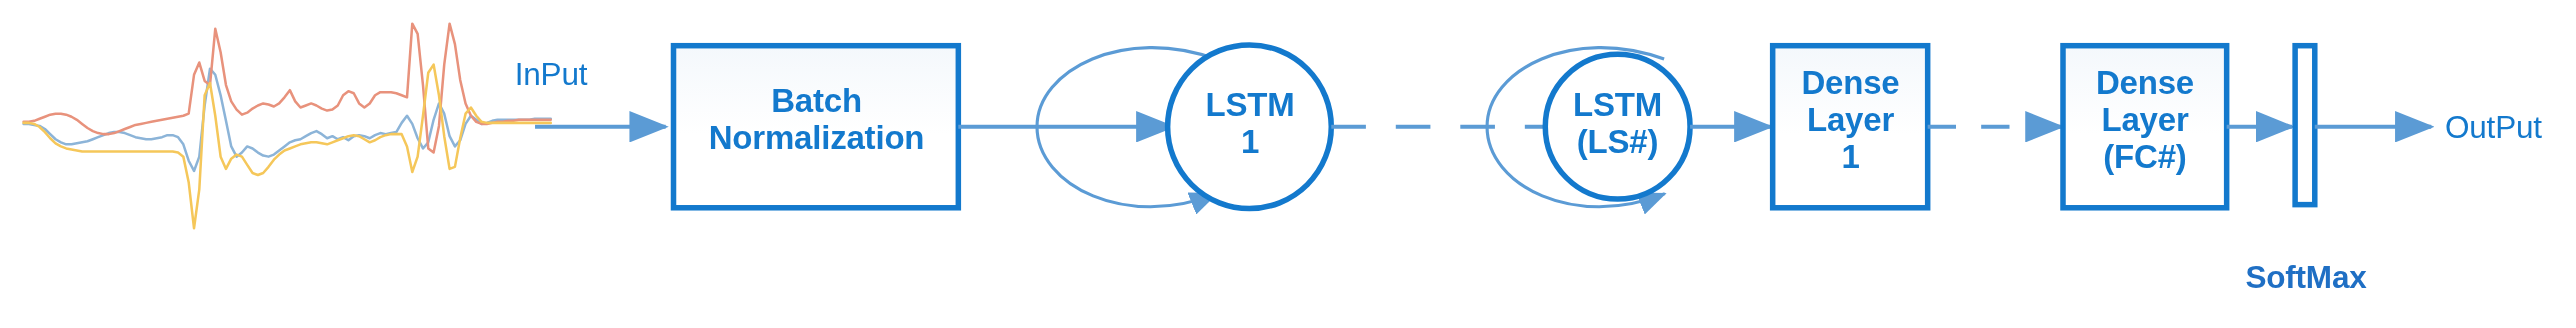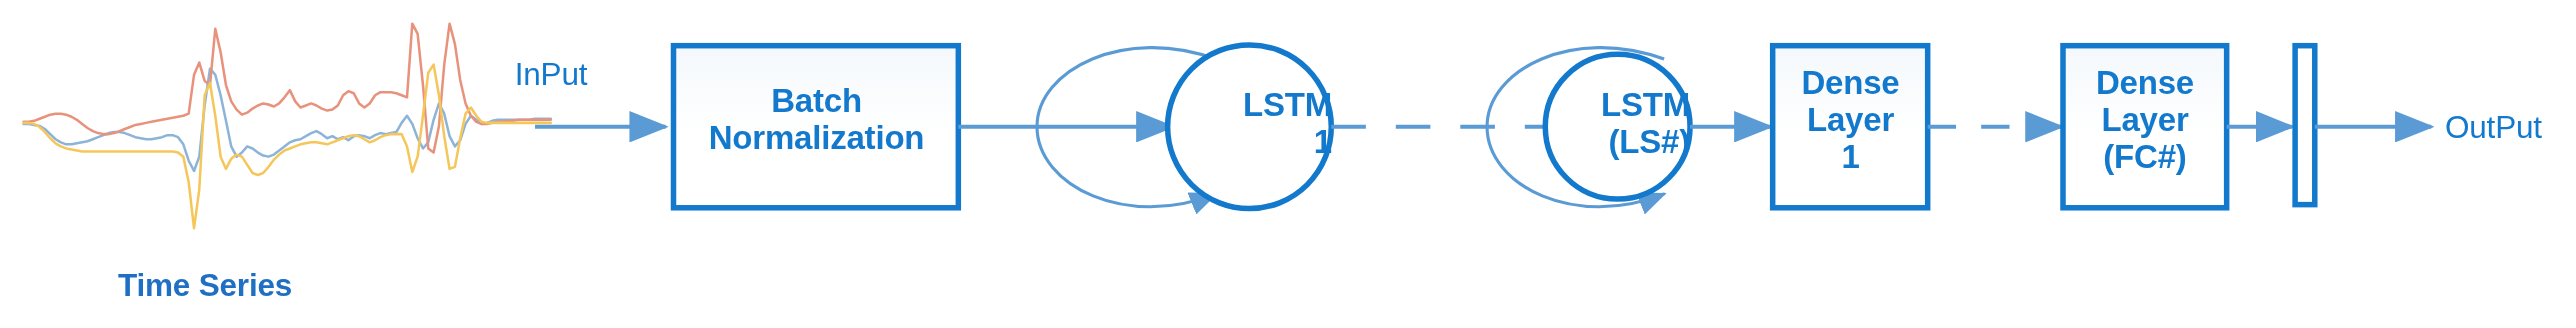--- a/index.html
+++ b/index.html
@@ -33,21 +33,20 @@
     line-height: 1.12;
     letter-spacing: -0.2px;
     white-space: pre-line;
     pointer-events: none;
   }
   .box-label {
     font-size: 33px;
   }
   .circle-label {
     font-size: 33px;
-    text-align: right;
   }
   .edge-label {
     font-size: 31.5px;
     color: #1379cd;
     font-weight: normal;
   }
   .caption-label {
     font-size: 31.5px;
     color: #1f6fc4;
     font-weight: bold;
@@ -124,17 +123,17 @@
 1</div>
 
   <div class="node-label box-label" style="left:2063px; top:65px; width:164px;">Dense
 Layer
 (FC#)</div>
 
   <div class="node-label edge-label" style="left:480px; top:57px; width:142px; text-align:center;">InPut</div>
 
   <div class="node-label edge-label" style="left:2445px; top:110px; width:142px; text-align:left;">OutPut</div>
 
+  <div class="node-label caption-label" style="left:2172px; top:260px; width:268px; text-align:center;">SoftMax</div>
 
-  <div class="node-label caption-label" style="left:118px; top:268px; width:252px; text-align:left;">Time Series</div>
 
 </div>
 
 
 </body></html>

